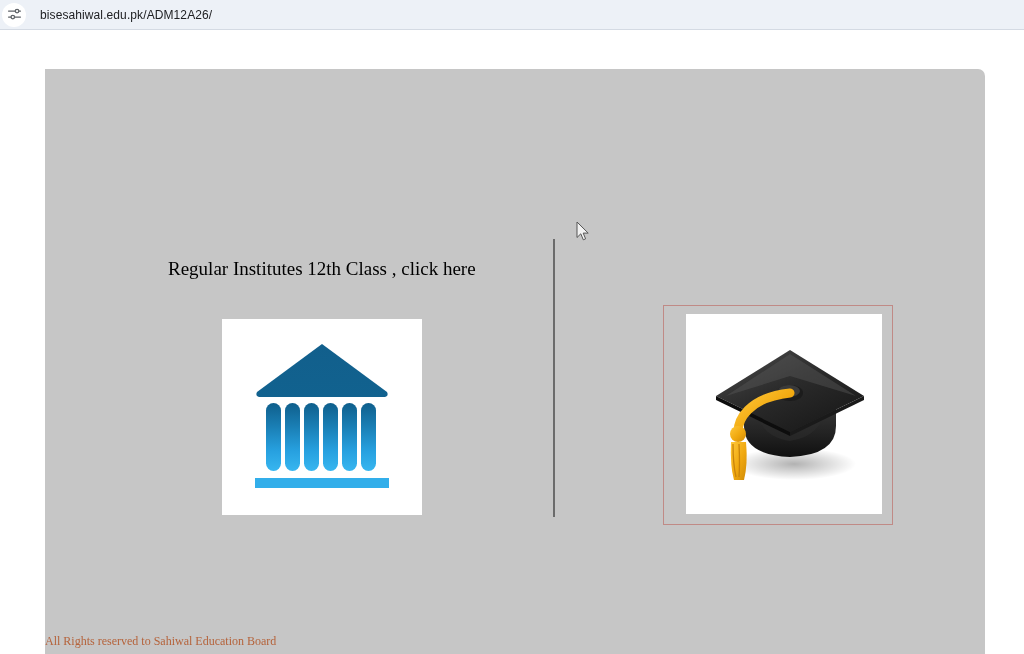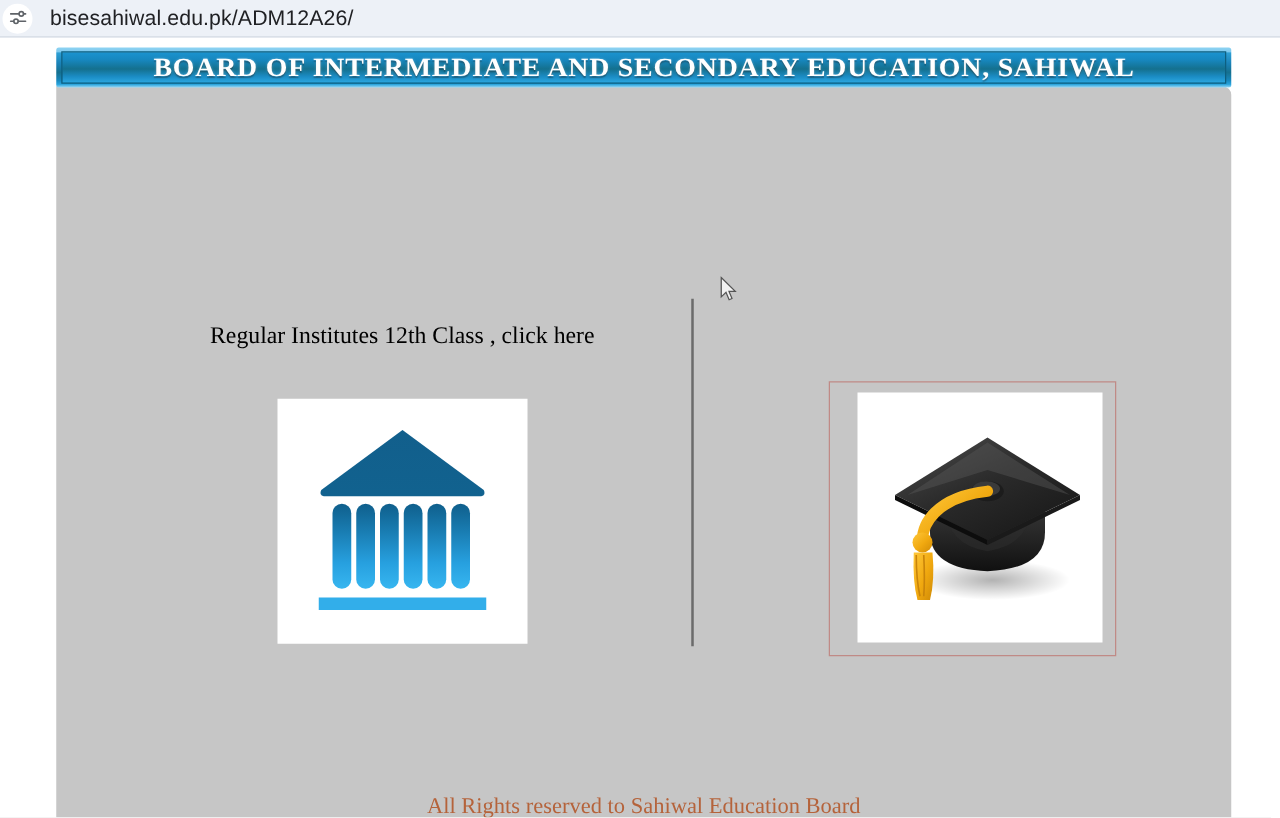--- a/index.html
+++ b/index.html
@@ -35,21 +35,21 @@
     border-radius: 50%;
     background: #ffffff;
     display: flex;
     align-items: center;
     justify-content: center;
     flex: 0 0 auto;
   }
   .site-settings-icon svg { display: block; }
   .url-text {
     font-family: "Liberation Sans", "DejaVu Sans", sans-serif;
-    font-size: 17px;
+    font-size: 12px;
     color: #202124;
     margin-left: 14px;
     letter-spacing: 0.1px;
     white-space: nowrap;
   }
 
   
   .viewport {
     position: absolute;
     left: 0; top: 31px;
@@ -157,23 +157,23 @@
   }
 
   .bank-svg, .cap-svg { display: block; }
 
   
   .footer-text {
     position: absolute;
     left: 0;
     top: 565px;
     width: 940px;
-    text-align: center;
+    text-align: left;
     font-family: "Liberation Serif", "DejaVu Serif", serif;
-    font-size: 18px;
+    font-size: 12px;
     color: #b5633b;
     white-space: nowrap;
   }
 
   
   .cursor {
     position: absolute;
     left: 576px;
     top: 190px;
     width: 14px;
@@ -289,21 +289,18 @@
           <path d="M47 130 Q47 150 50 163" fill="none" stroke="#c9840a" stroke-width="1.3"></path>
           <path d="M53 130 Q54 150 53 163" fill="none" stroke="#c9840a" stroke-width="1.3"></path>
         </svg>
       </div>
     </div>
 
     <div class="footer-text">All Rights reserved to Sahiwal Education Board</div>
 
   </div>
 
-  <div class="header-banner">
-    <div class="header-title">BOARD OF INTERMEDIATE AND SECONDARY EDUCATION, SAHIWAL</div>
-  </div>
 
   <svg class="cursor" viewBox="0 0 14 21">
     <path d="M1 1 L1 16.5 L4.8 12.8 L7.3 18.8 L9.6 17.8 L7.2 12.1 L12.2 12.1 Z" fill="#f2f2f2" stroke="#555555" stroke-width="1"></path>
   </svg>
 
 </div>
 
 </body></html>

